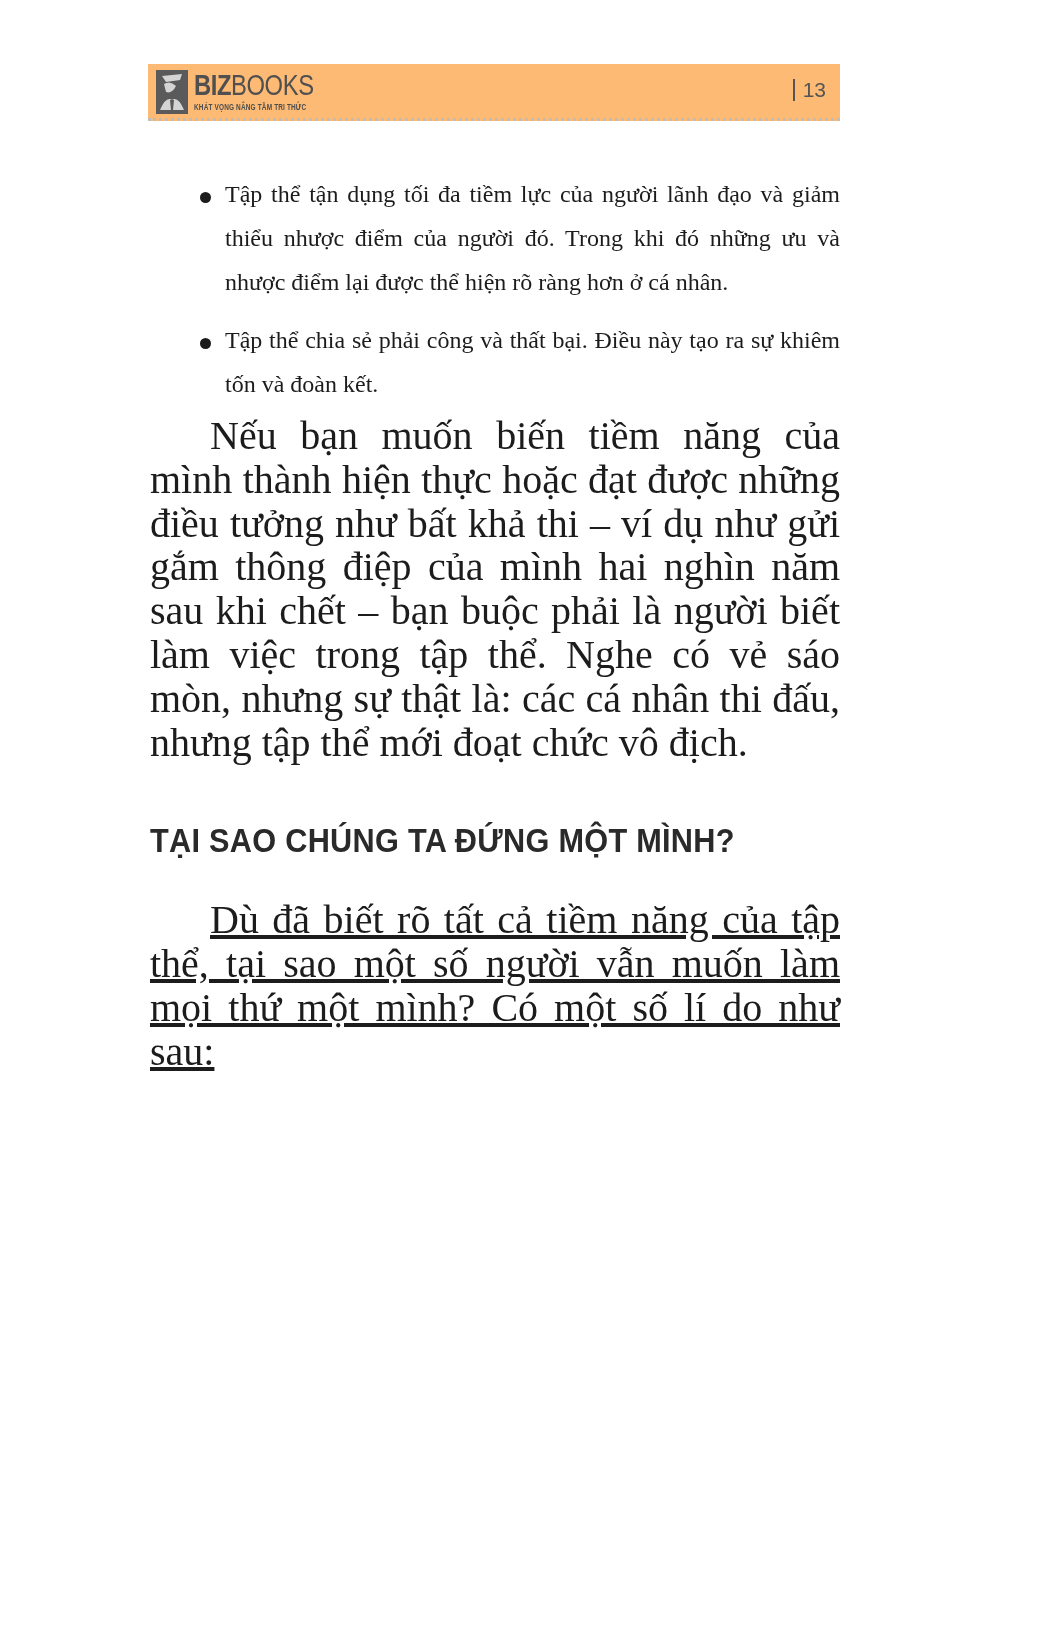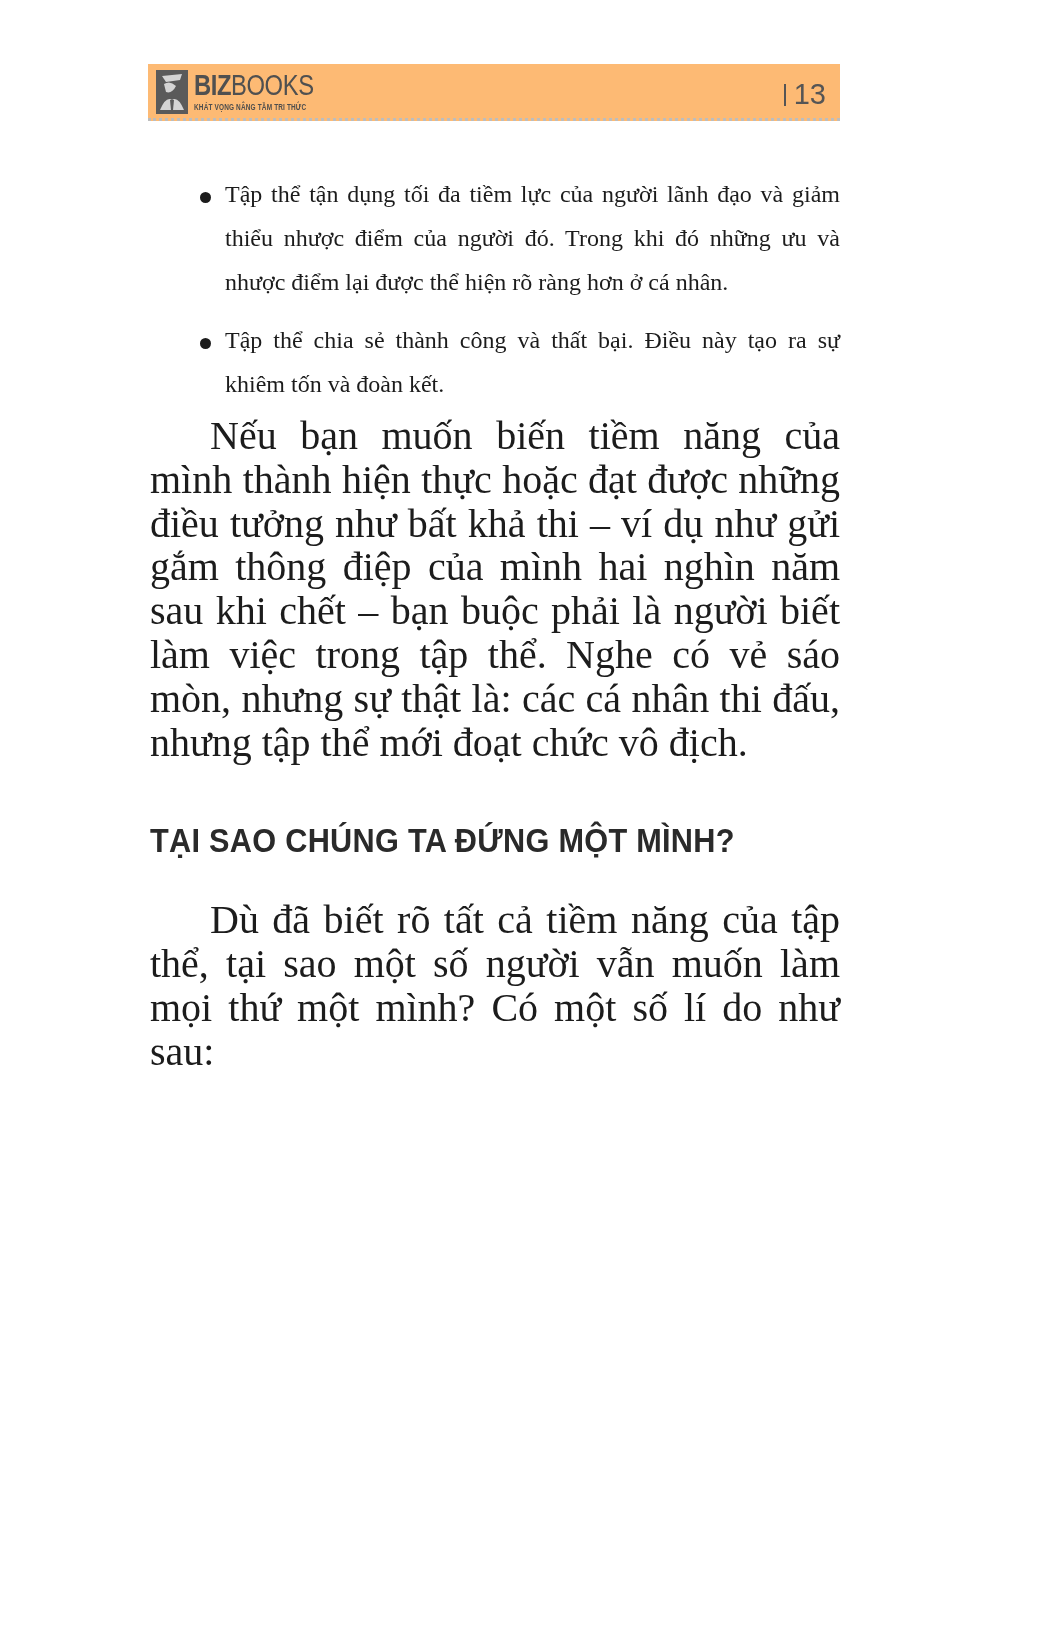--- a/index.html
+++ b/index.html
@@ -65,21 +65,21 @@
       transform-origin: left center;
       white-space: nowrap;
       margin-top: 2px;
       letter-spacing: 0.2px;
     }
     .page-num {
       position: absolute;
       right: 14px;
       top: 14px;
       font-family: "Liberation Sans", "DejaVu Sans", sans-serif;
-      font-size: 29px;
+      font-size: 21px;
       color: #555;
       display: flex;
       align-items: center;
     }
     .page-num .sep {
       display: inline-block;
       width: 1.5px;
       height: 22px;
       background: #555;
       margin-right: 8px;
@@ -158,22 +158,22 @@
 </div>
 
 <div class="content">
   <ul class="bullets">
     <li>
       <span class="dot"></span>
       <span>Tập thể tận dụng tối đa tiềm lực của người lãnh đạo và giảm thiểu nhược điểm của người đó. Trong khi đó những ưu và nhược điểm lại được thể hiện rõ ràng hơn ở cá nhân.</span>
     </li>
     <li>
       <span class="dot"></span>
-      <span>Tập thể chia sẻ thành công và thất bại. Điều này tạo ra sự khiêm tốn và đoàn kết.</span>
+      <span>Tập thể chia sẻ phải công và thất bại. Điều này tạo ra sự khiêm tốn và đoàn kết.</span>
     </li>
   </ul>
 
   <p class="body" style="margin-top:-6px;">Nếu bạn muốn biến tiềm năng của mình thành hiện thực hoặc đạt được những điều tưởng như bất khả thi – ví dụ như gửi gắm thông điệp của mình hai nghìn năm sau khi chết – bạn buộc phải là người biết làm việc trong tập thể. Nghe có vẻ sáo mòn, nhưng sự thật là: các cá nhân thi đấu, nhưng tập thể mới đoạt chức vô địch.</p>
 
   <h2 class="section" style="margin-top:58px;">TẠI SAO CHÚNG TA ĐỨNG MỘT MÌNH?</h2>
 
-  <p class="body" style="margin-top:38px;">Dù đã biết rõ tất cả tiềm năng của tập thể, tại sao một số người vẫn muốn làm mọi thứ một mình? Có một số lí do như sau:</p>
+  <p class="body" style="margin-top:38px;text-decoration:underline;">Dù đã biết rõ tất cả tiềm năng của tập thể, tại sao một số người vẫn muốn làm mọi thứ một mình? Có một số lí do như sau:</p>
 </div>
 
 </body></html>

